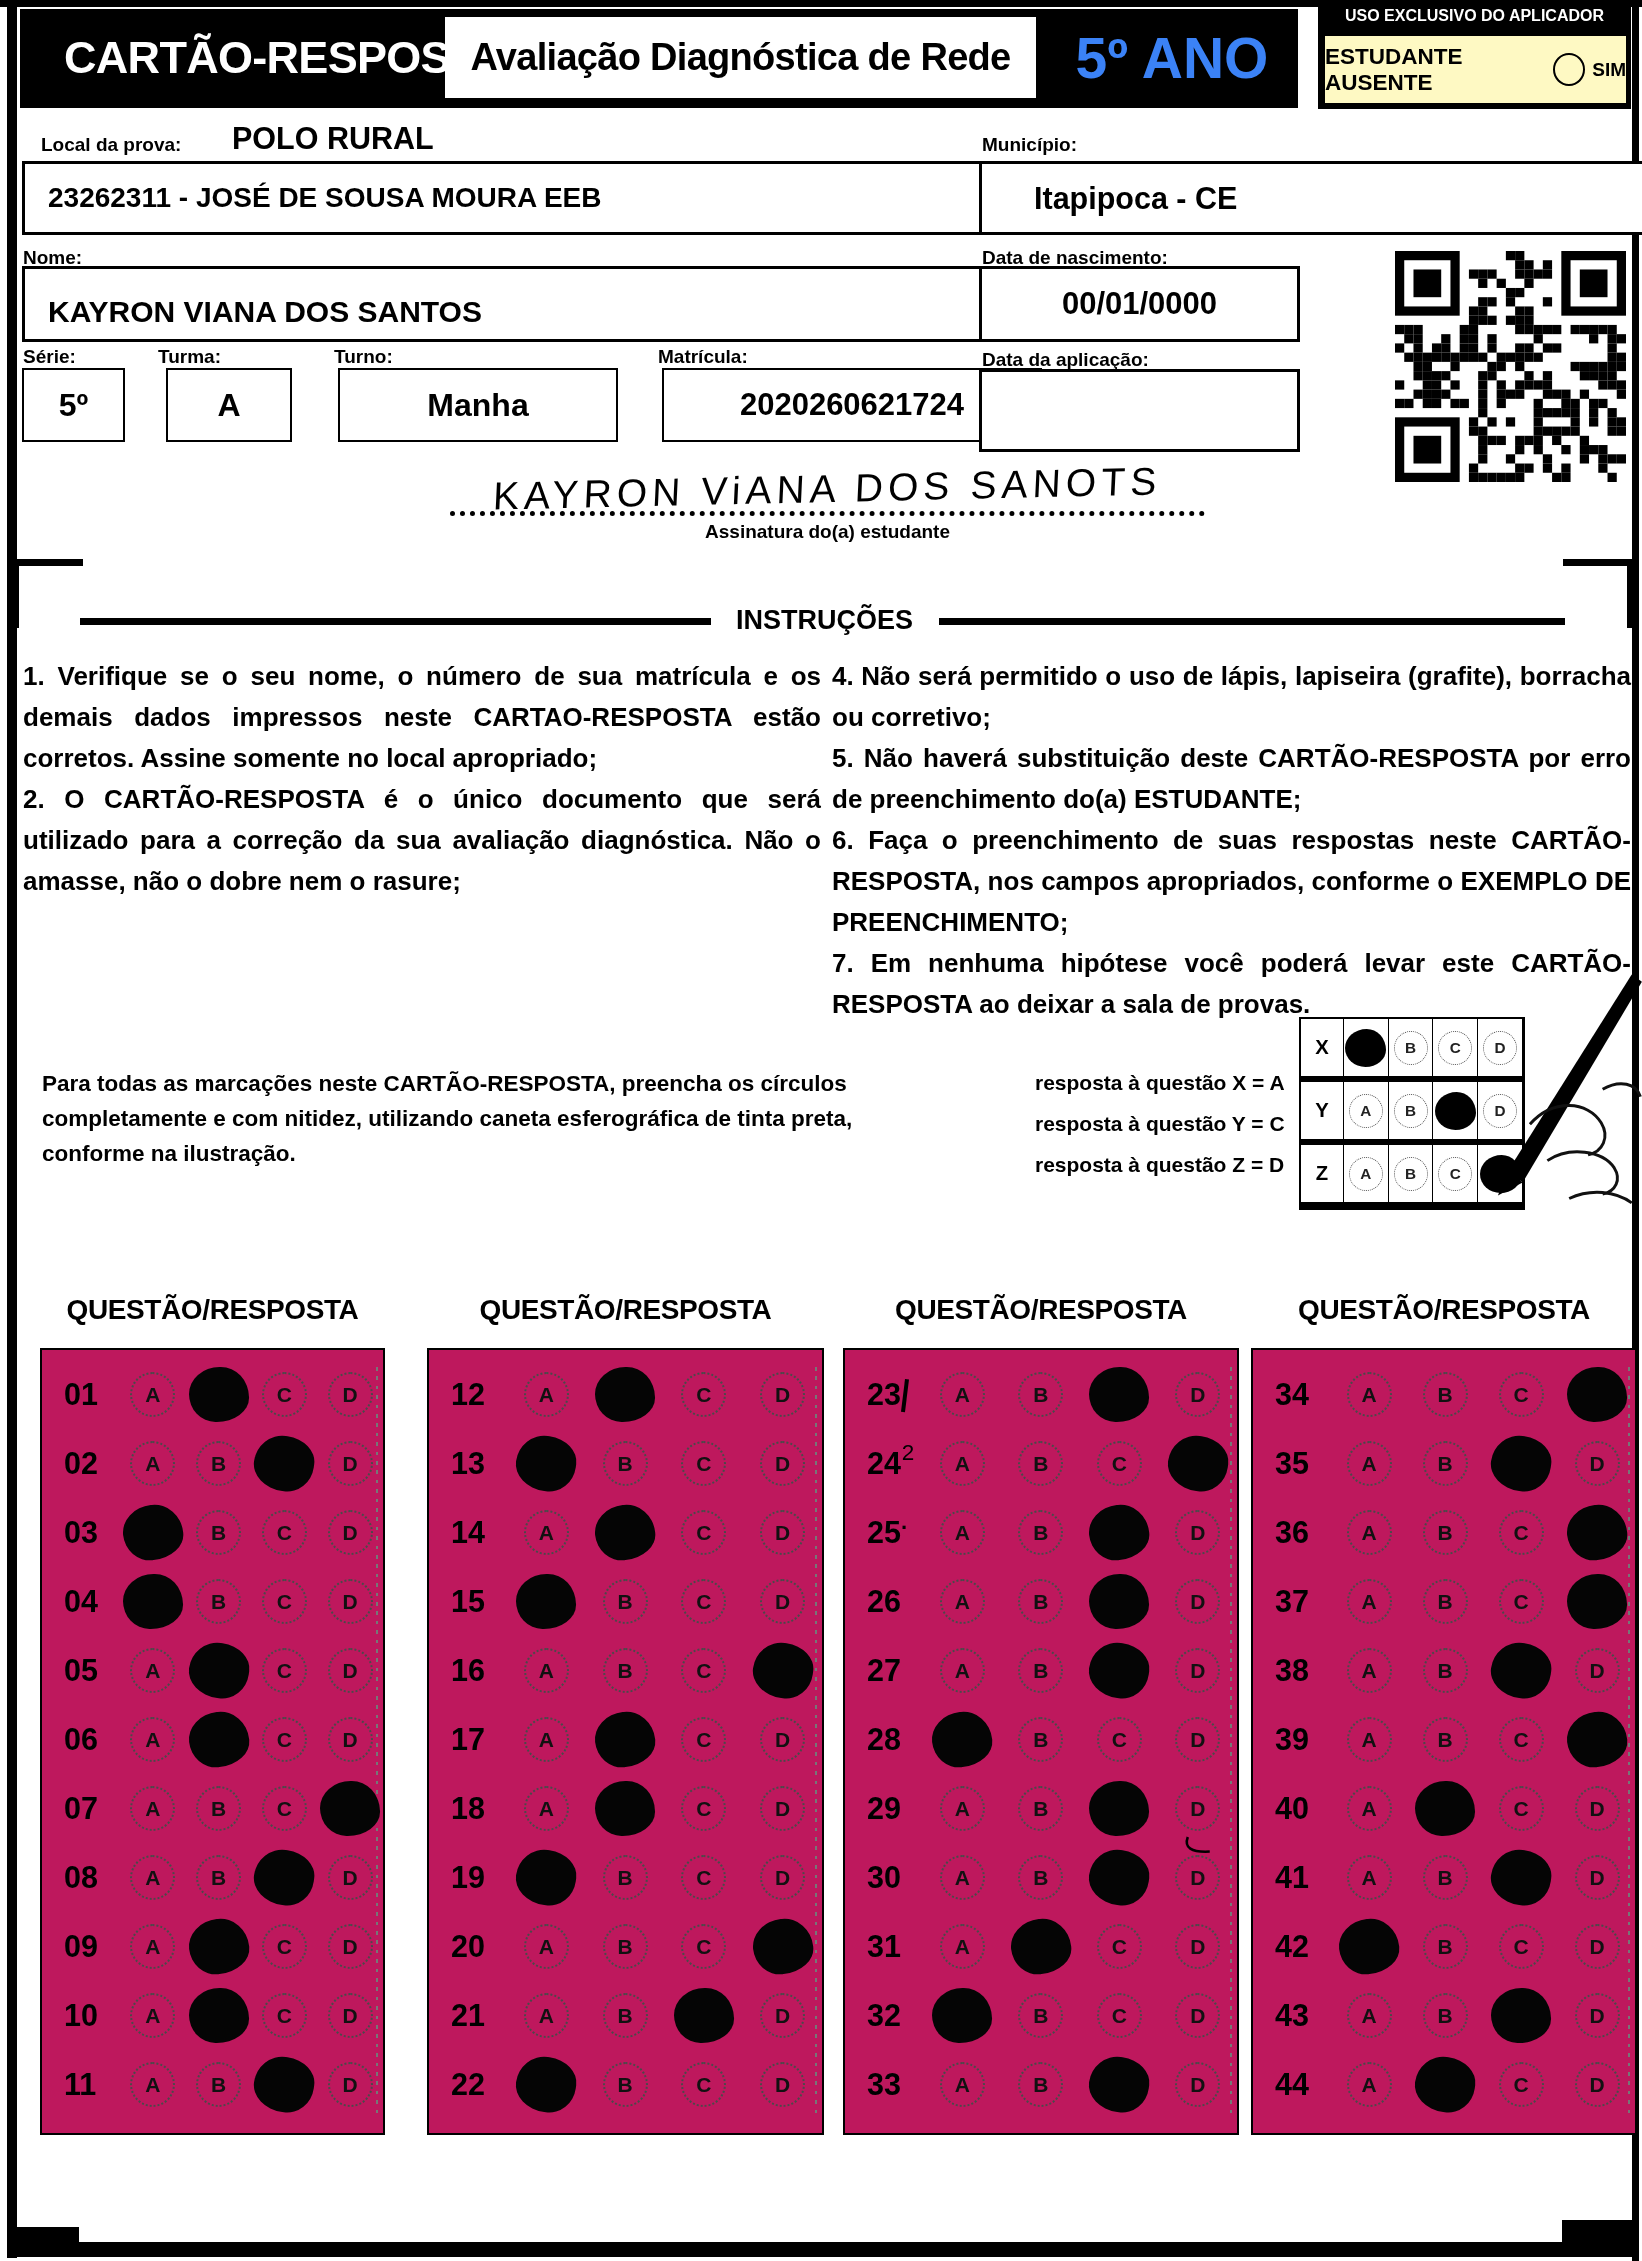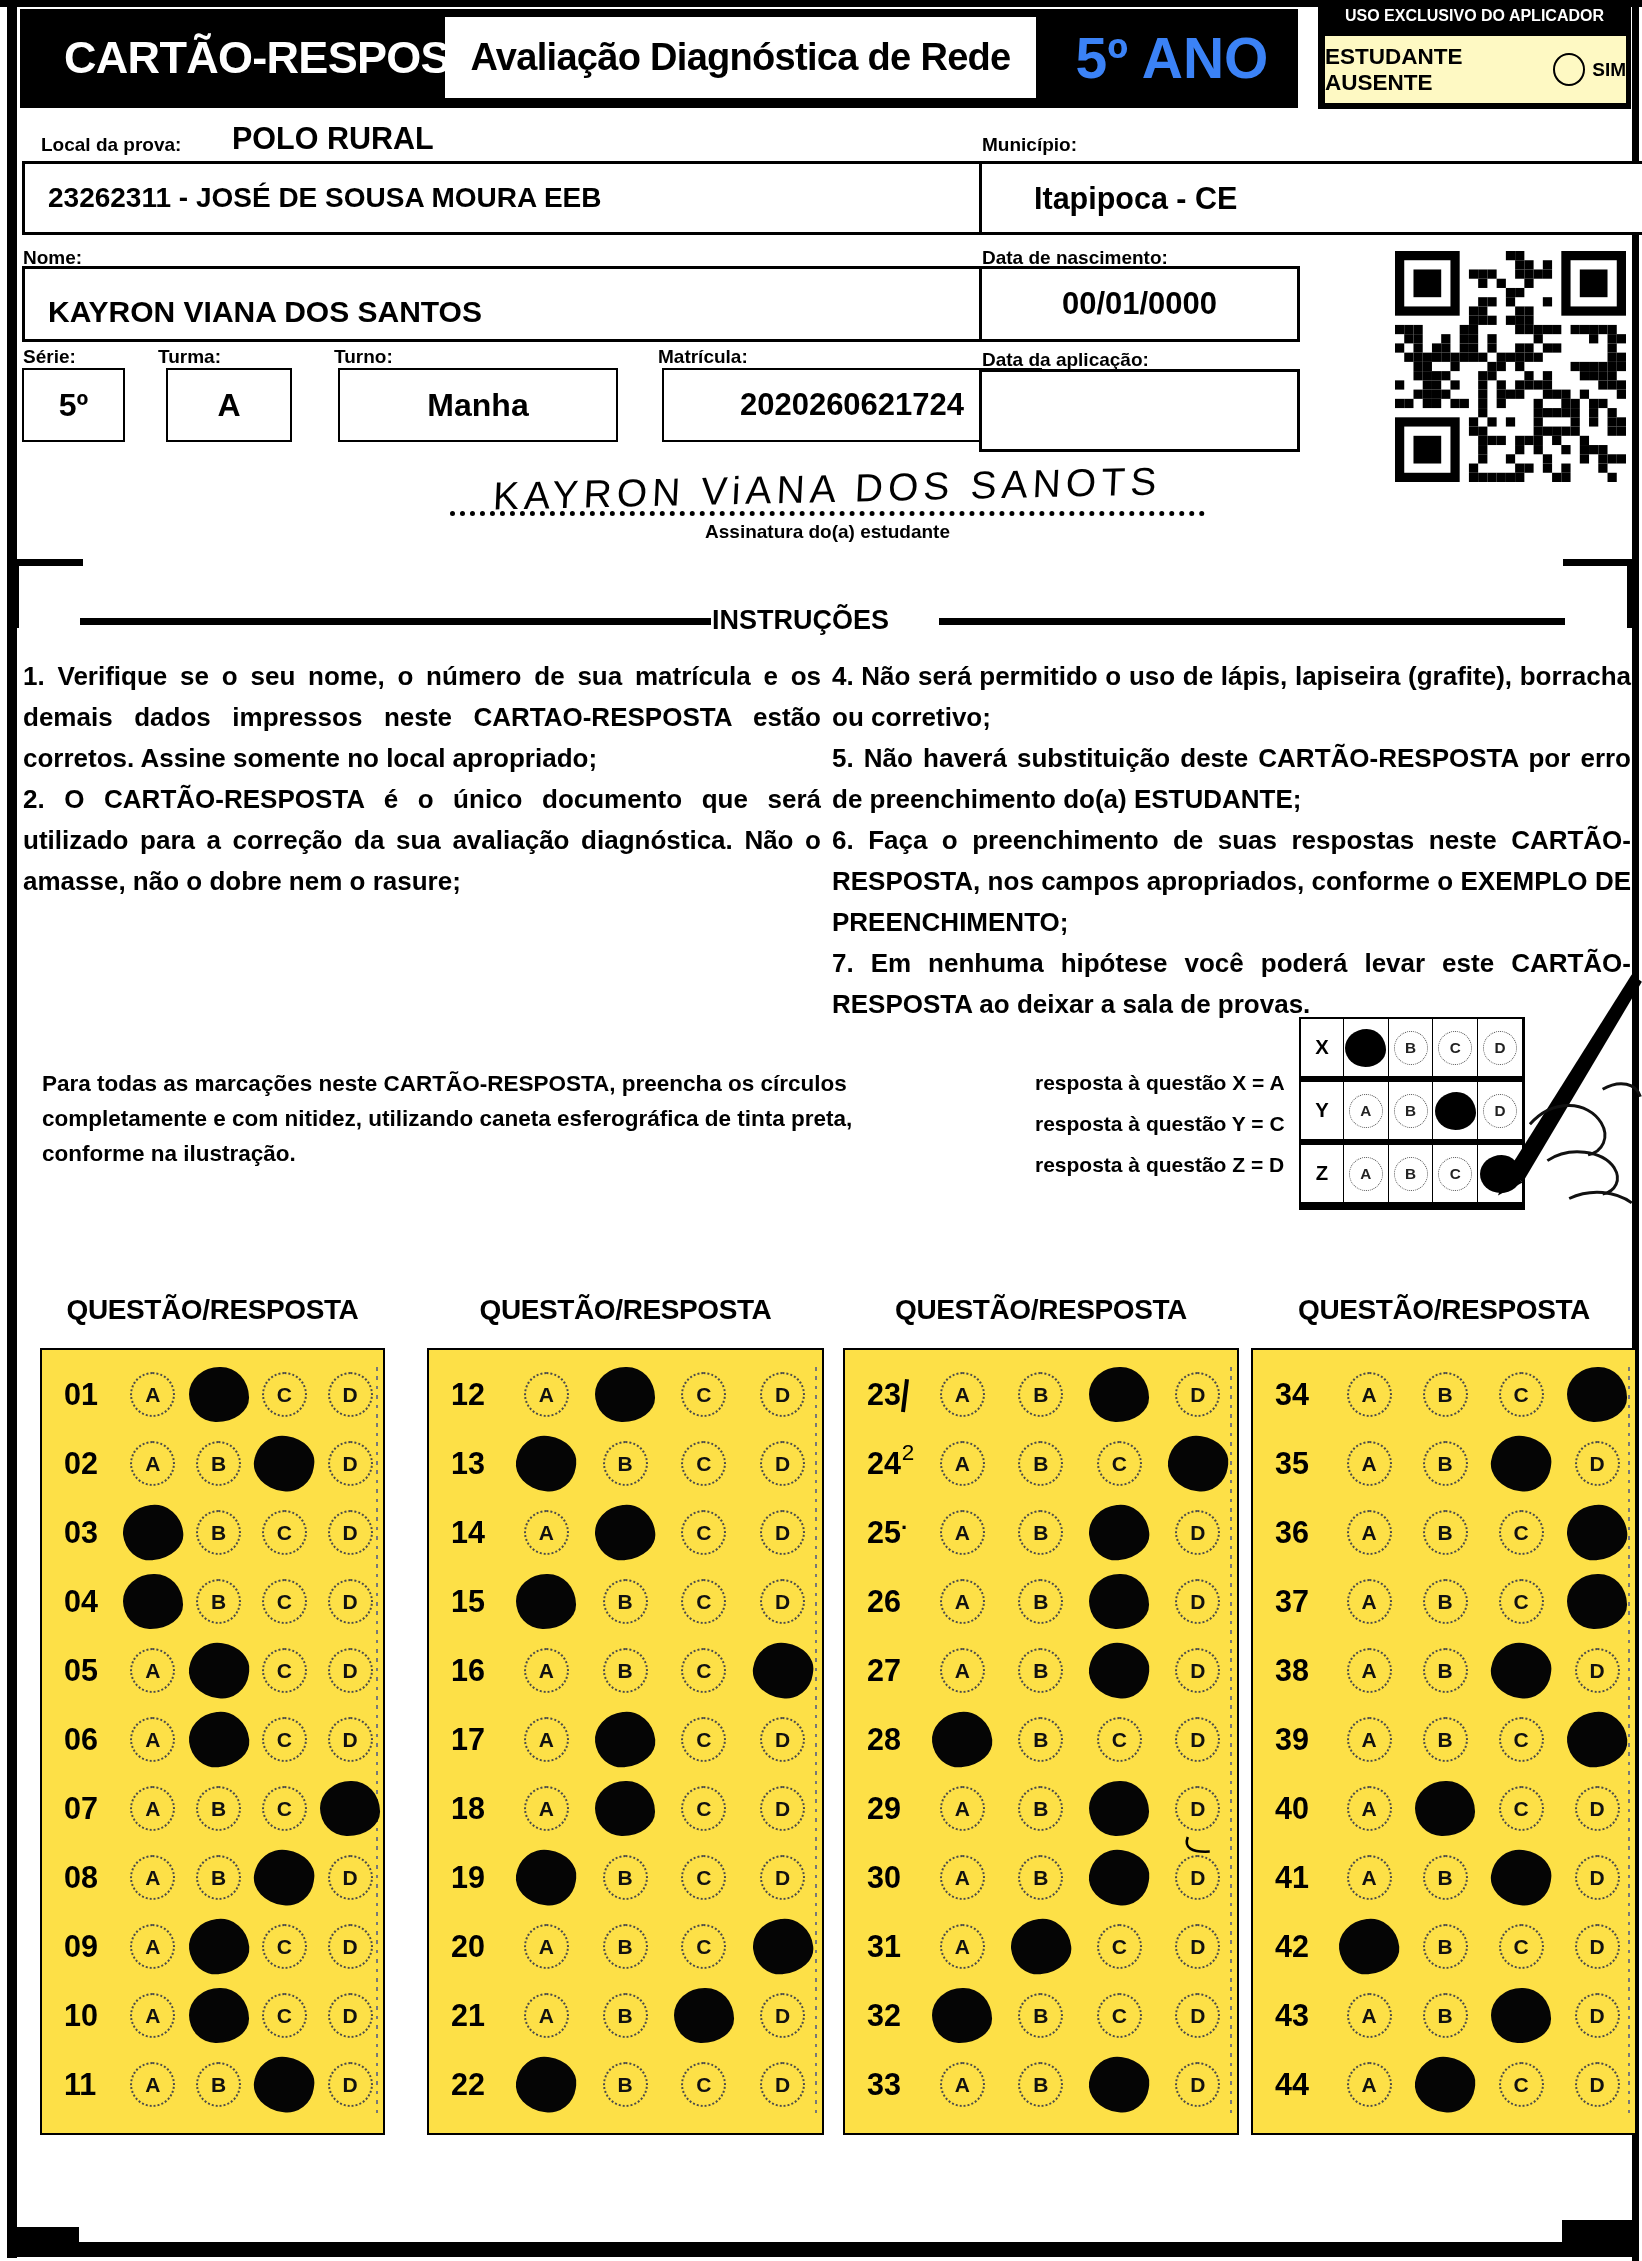--- a/index.html
+++ b/index.html
@@ -32,40 +32,40 @@
   
   .sig-wrap{left:450px;top:471px;width:755px;text-align:center;}
   .sig-text{display:inline-block;font-size:39px;letter-spacing:5.1px;transform:rotate(-1.3deg) skewX(-4deg);white-space:nowrap;}
   .sig-line{border-bottom:5.1px dotted #000;margin-top:-4.4px;}
   .sig-caption{font-size:19px;font-weight:700;margin-top:5.8px;}
   
   .brk-l{left:11.6px;top:559px;width:64px;height:62px;border-top:7.3px solid #000;border-left:7.3px solid #000;}
   .brk-r{left:1563px;top:559px;width:64px;height:62px;border-top:7.3px solid #000;border-right:7.3px solid #000;}
   .div-line-l{left:80px;top:618px;width:631px;height:6.5px;}
   .div-line-r{left:939px;top:618px;width:626px;height:6.5px;}
-  .instr-title{left:712px;top:605px;width:225px;font-size:27px;font-weight:700;letter-spacing:0px;}
+  .instr-title{left:712px;top:605px;width:225px;text-align:center;font-size:27px;font-weight:700;letter-spacing:0px;}
   
   .instr-col{font-size:26px;font-weight:700;line-height:41px;text-align:justify;}
   .instr-col p{margin:0;}
   .instr-left{left:23px;top:656px;width:798px;}
   .instr-right{left:832px;top:656px;width:799px;}
   
   .note{left:42px;top:1066px;width:821px;font-size:22.5px;font-weight:700;line-height:35px;}
   .legend{left:1035px;top:1062px;width:261px;font-size:21px;font-weight:700;line-height:41px;white-space:nowrap;}
   .exgrid{left:1299px;top:1017px;width:222px;border:2.2px solid #000;background:#fff;}
   .exrow{display:flex;height:57px;border-bottom:6.5px solid #000;align-items:center;}
   .exrow:last-child{border-bottom:6.5px solid #000;}
   .excell{width:44px;height:57px;display:flex;align-items:center;justify-content:center;border-right:1.5px solid #000;position:relative;}
   .excell.lab{font-size:20.3px;font-weight:700;width:42px;}
   .excircle{width:32px;height:32px;border:1.5px dotted #555;border-radius:50%;display:flex;align-items:center;justify-content:center;font-size:15.3px;font-weight:700;color:#222;}
   .exblob{width:41px;height:38px;background:#000;border-radius:53% 47% 50% 50%/50% 55% 45% 50%;}
   .pen{left:1460px;top:973px;width:182px;height:240px;}
   
   .qhdr{top:1294px;text-align:center;font-size:28px;font-weight:700;letter-spacing:-0.4px;}
-  .qcol{top:1348px;height:787px;border:2.2px solid #000;background:#fde047;padding-top:10.2px;box-sizing:border-box;}
+  .qcol{top:1348px;height:787px;border:2.2px solid #000;background:#be185d;padding-top:10.2px;box-sizing:border-box;}
   .qrow{display:flex;align-items:center;height:69px;}
   .qnum{width:78px;padding-left:22px;font-size:30.5px;font-weight:700;box-sizing:border-box;white-space:nowrap;}
   .slots{flex:1;display:flex;}
   .slot{flex:1;display:flex;align-items:center;justify-content:center;position:relative;}
   .bubble{width:45px;height:45px;border:2.2px dotted #4a4a4a;border-radius:50%;display:flex;align-items:center;justify-content:center;font-size:21px;font-weight:700;color:#111;box-sizing:border-box;}
   .blob{width:60px;height:55px;background:#050505;border-radius:52% 48% 55% 45%/50% 56% 44% 52%;}
   .blob.r1{transform:rotate(8deg);border-radius:48% 52% 45% 55%/55% 45% 52% 48%;}
   .blob.r2{transform:rotate(-6deg);}
   .edge-dots{position:absolute;right:5.1px;top:17.4px;bottom:17.4px;width:1.5px;background:repeating-linear-gradient(#777 0 3.6px,transparent 3.6px 9.4px);}
   .mark-stroke{display:inline-block;width:3.6px;height:33px;background:#000;transform:rotate(7deg);margin-left:2.2px;vertical-align:-6.5px;}

